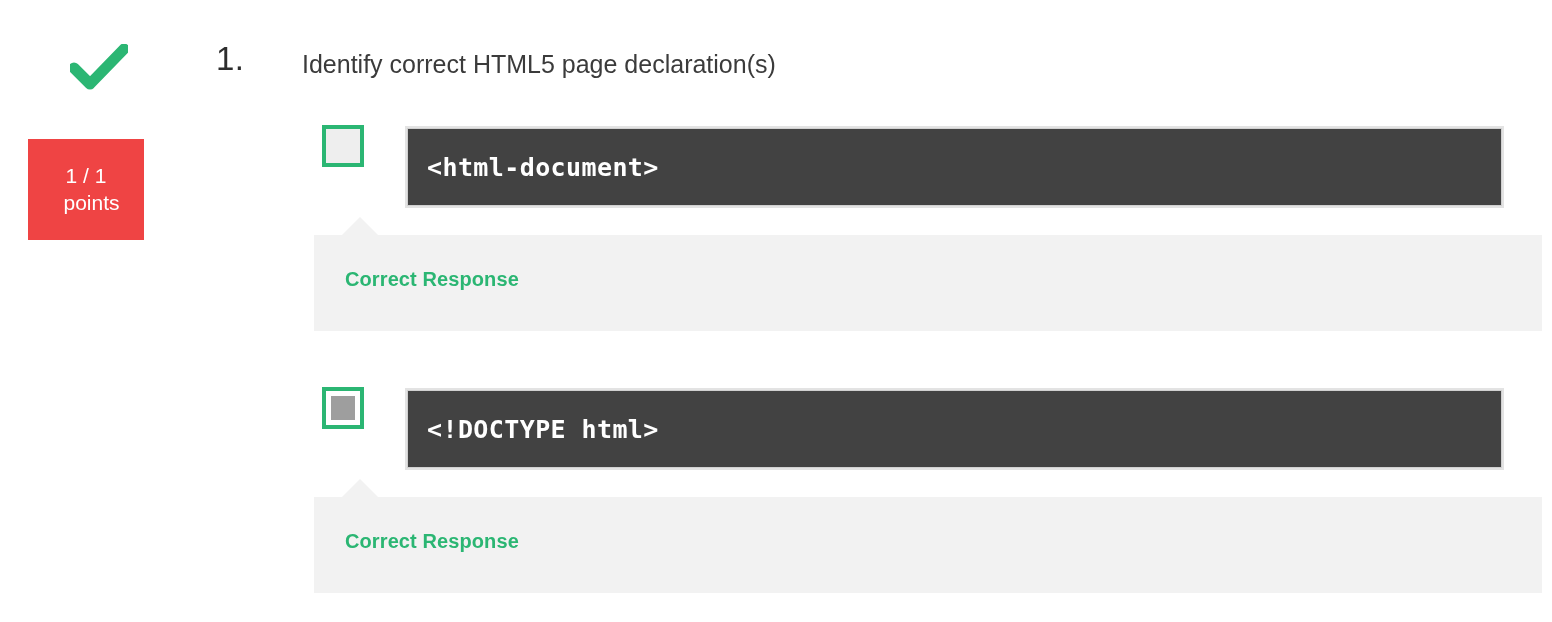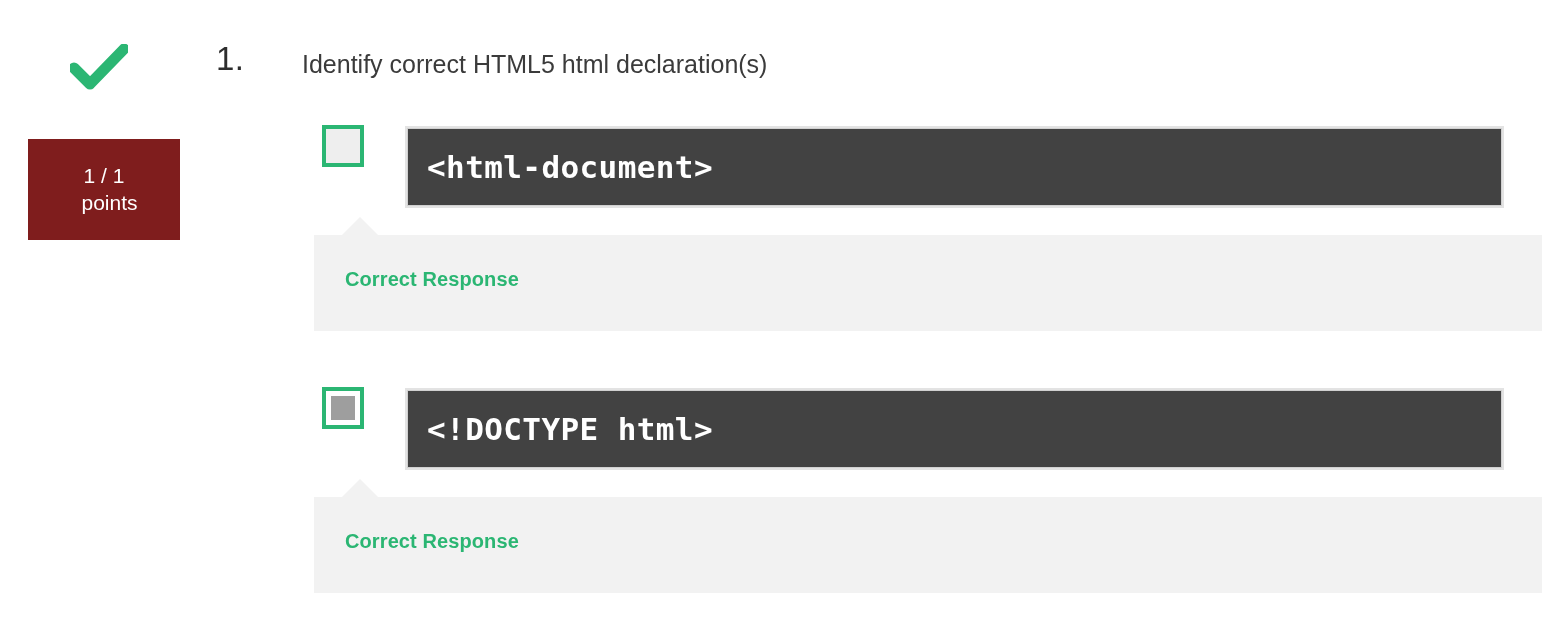--- a/index.html
+++ b/index.html
@@ -31,23 +31,23 @@
     top: 44px;
     width: 58px;
     height: 46px;
   }
   .check-icon svg { display: block; }
 
   .points-badge {
     position: absolute;
     left: 28px;
     top: 139px;
-    width: 152px;
+    width: 116px;
     height: 101px;
-    background: #7f1d1d;
+    background: #ef4444;
     color: #ffffff;
     display: flex;
     flex-direction: column;
     align-items: center;
     justify-content: center;
     line-height: 1.28;
     font-size: 21px;
     font-weight: 400;
   }
   .points-badge .pts-value { display: block; }
@@ -118,21 +118,21 @@
     box-sizing: border-box;
     box-shadow: 0 0 0 2px #e3e3e3;
     display: flex;
     align-items: center;
     padding-left: 19px;
     box-sizing: border-box;
   }
   .code-block .code-text {
     color: #ffffff;
     font-family: "DejaVu Sans Mono", "Liberation Mono", monospace;
-    font-size: 31px;
+    font-size: 25px;
     font-weight: bold;
     letter-spacing: 0.4px;
     white-space: pre;
   }
 
   
   .feedback {
     position: absolute;
     left: 314px;
     width: 1228px;
@@ -175,21 +175,21 @@
   </div>
 
   <div class="points-badge">
     <span class="pts-value">1 / 1</span>
     <span class="pts-label">points</span>
   </div>
 
 </div>
 
 <div class="q-number">1.</div>
-<div class="q-text">Identify correct HTML5 html declaration(s)</div>
+<div class="q-text">Identify correct HTML5 page declaration(s)</div>
 
 <div class="option option-1">
   <div class="checkbox"></div>
   <div class="code-block">
     <span class="code-text">&lt;html-document&gt;</span>
   </div>
 </div>
 
 <div class="feedback feedback-1">
   <div class="pointer"></div>

